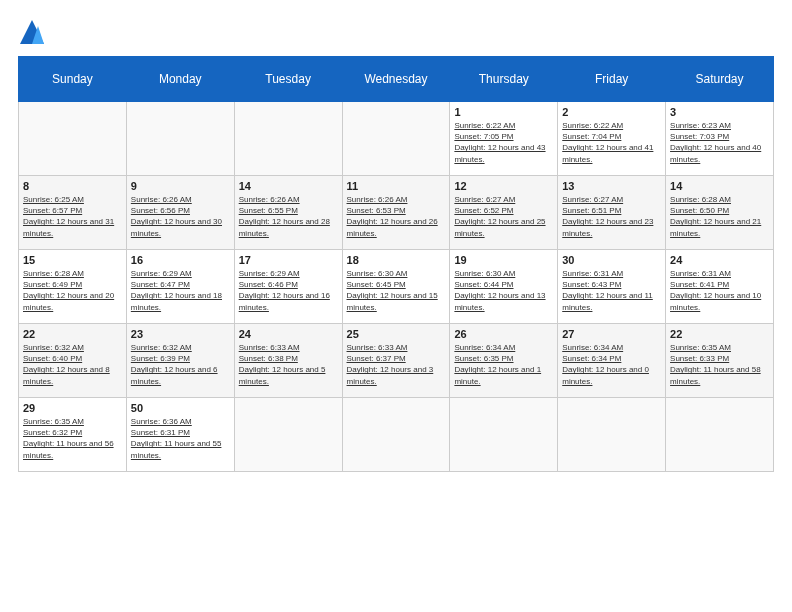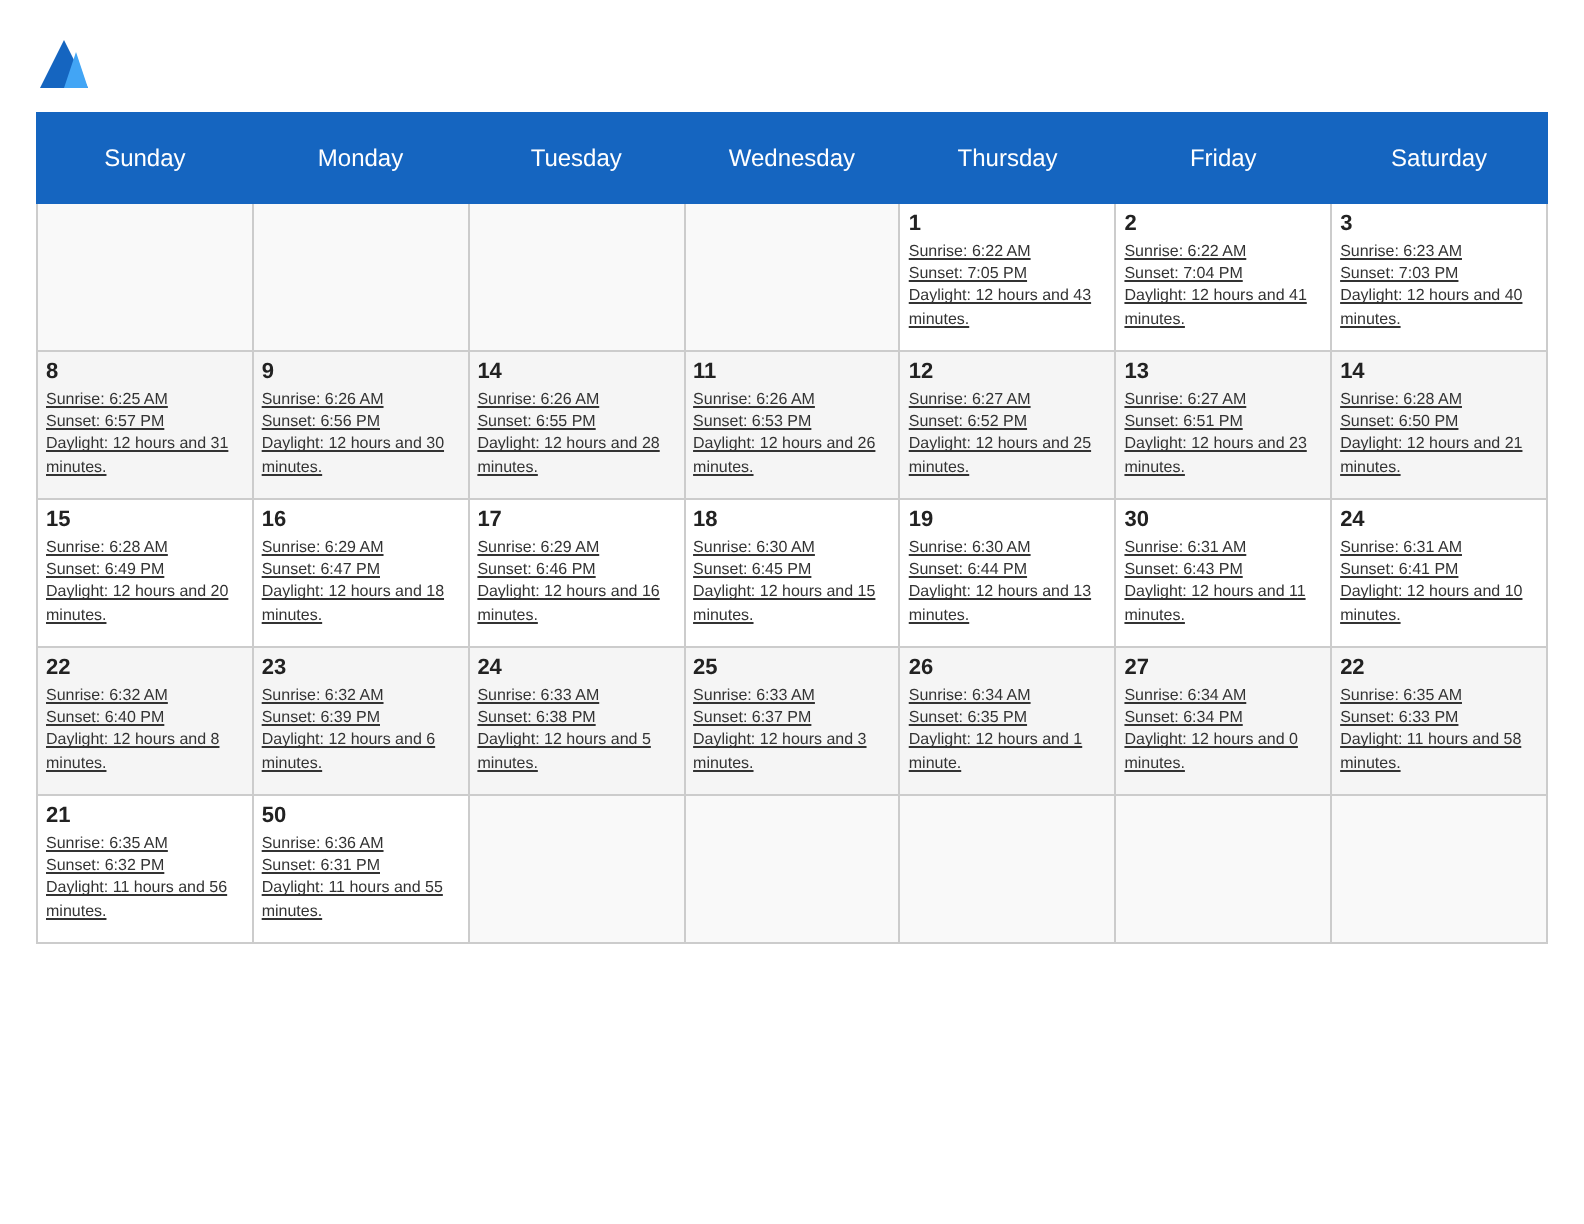--- a/index.html
+++ b/index.html
@@ -154,21 +154,21 @@
         <tr>
           <td><span class="day-num">22</span><span class="day-info">Sunrise: 6:32 AM<br>Sunset: 6:40 PM<br>Daylight: 12 hours and 8 minutes.</span></td>
           <td><span class="day-num">23</span><span class="day-info">Sunrise: 6:32 AM<br>Sunset: 6:39 PM<br>Daylight: 12 hours and 6 minutes.</span></td>
           <td><span class="day-num">24</span><span class="day-info">Sunrise: 6:33 AM<br>Sunset: 6:38 PM<br>Daylight: 12 hours and 5 minutes.</span></td>
           <td><span class="day-num">25</span><span class="day-info">Sunrise: 6:33 AM<br>Sunset: 6:37 PM<br>Daylight: 12 hours and 3 minutes.</span></td>
           <td><span class="day-num">26</span><span class="day-info">Sunrise: 6:34 AM<br>Sunset: 6:35 PM<br>Daylight: 12 hours and 1 minute.</span></td>
           <td><span class="day-num">27</span><span class="day-info">Sunrise: 6:34 AM<br>Sunset: 6:34 PM<br>Daylight: 12 hours and 0 minutes.</span></td>
           <td><span class="day-num">22</span><span class="day-info">Sunrise: 6:35 AM<br>Sunset: 6:33 PM<br>Daylight: 11 hours and 58 minutes.</span></td>
         </tr>
         <tr>
-          <td><span class="day-num">21</span><span class="day-info">Sunrise: 6:35 AM<br>Sunset: 6:32 PM<br>Daylight: 11 hours and 56 minutes.</span></td>
+          <td><span class="day-num">29</span><span class="day-info">Sunrise: 6:35 AM<br>Sunset: 6:32 PM<br>Daylight: 11 hours and 56 minutes.</span></td>
           <td><span class="day-num">50</span><span class="day-info">Sunrise: 6:36 AM<br>Sunset: 6:31 PM<br>Daylight: 11 hours and 55 minutes.</span></td>
           <td class="empty"></td>
           <td class="empty"></td>
           <td class="empty"></td>
           <td class="empty"></td>
           <td class="empty"></td>
         </tr>
       </tbody>
   </table>
 </div>

